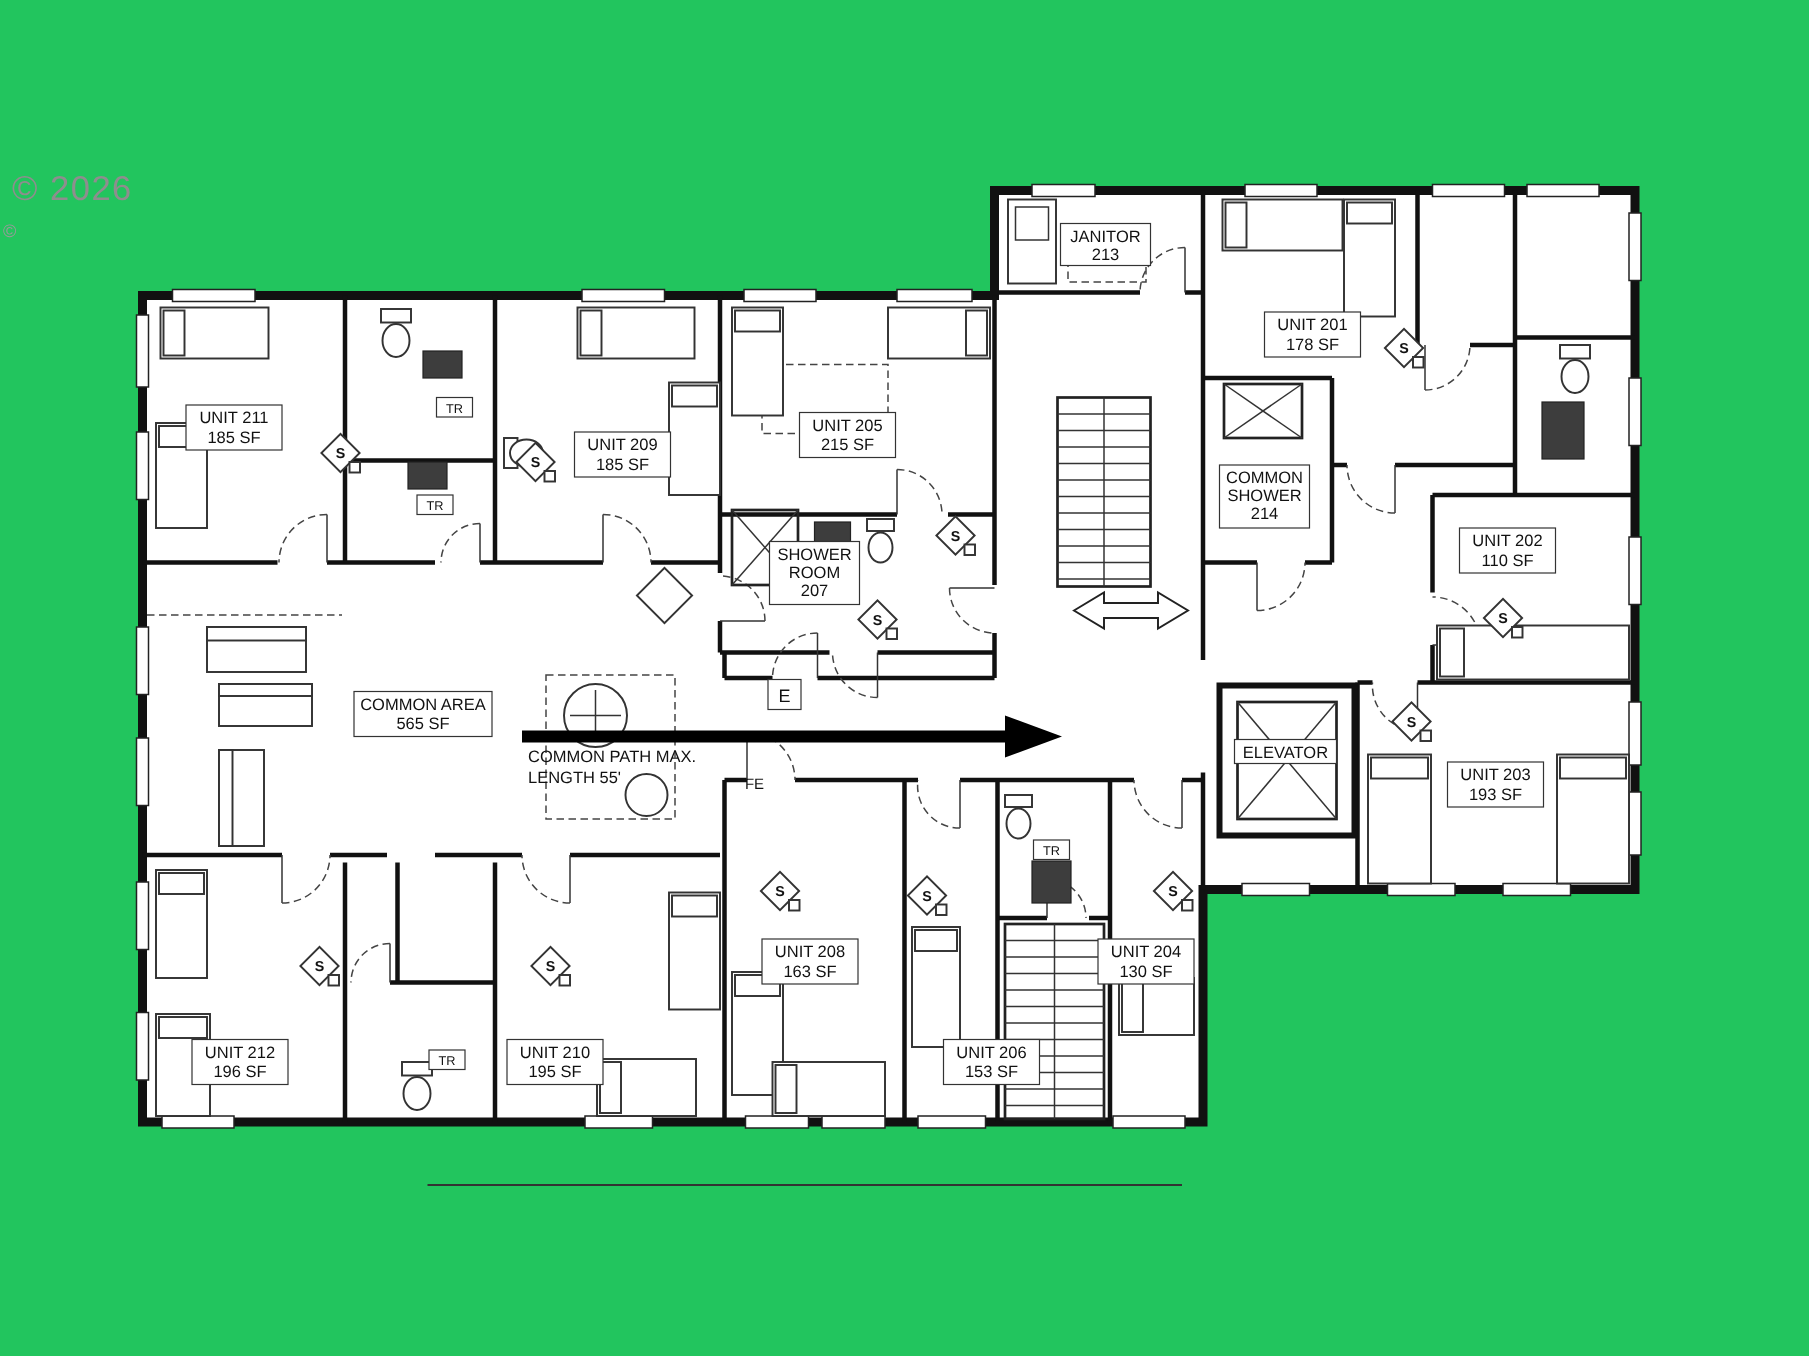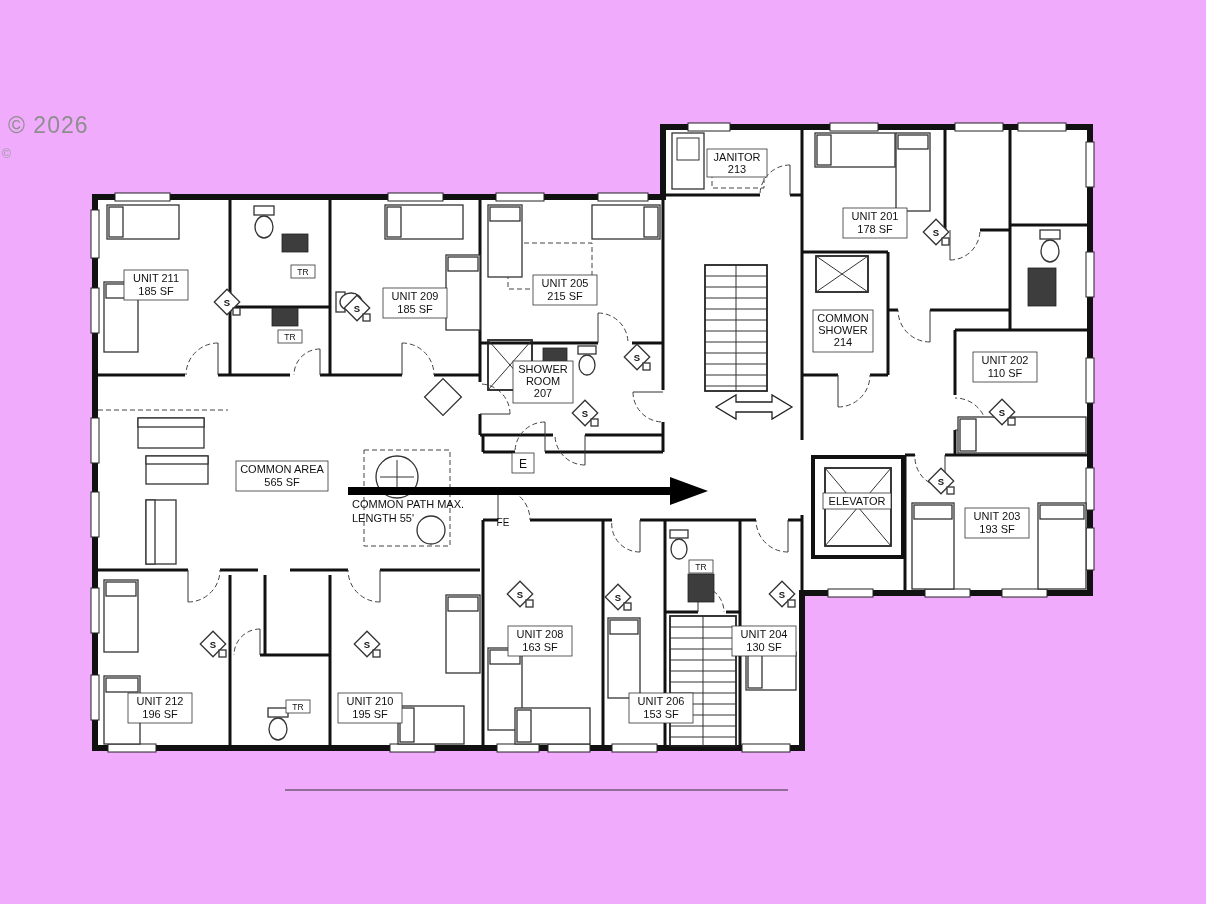--- a/index.html
+++ b/index.html
@@ -1,16 +1,16 @@
 <!DOCTYPE html>
 <html><head>
 <meta charset="utf-8">
 <style>
   html,body{margin:0;padding:0;background:#fff;}
-  #canvas{position:relative;width:1206px;height:904px;background:#f0abfc;overflow:hidden;}
+  #canvas{position:relative;width:1206px;height:904px;background:#22c55e;overflow:hidden;}
   svg{position:absolute;left:0;top:0;}
   text{font-family:"Liberation Sans","DejaVu Sans",sans-serif;fill:#111;}
   .lbl{font-size:11px;text-anchor:middle;}
   .trt{font-size:8.5px;text-anchor:middle;}
   .st{font-size:9.5px;font-weight:bold;text-anchor:middle;}
   .fet{font-size:10px;text-anchor:middle;}
   .et{font-size:12px;text-anchor:middle;}
   .wm{font-size:23px;fill:#8e8e8e;letter-spacing:1px;}
   .wm2{font-size:12px;fill:#9a9a9a;}
   .outer{fill:#fff;stroke:#111;stroke-width:6;}

